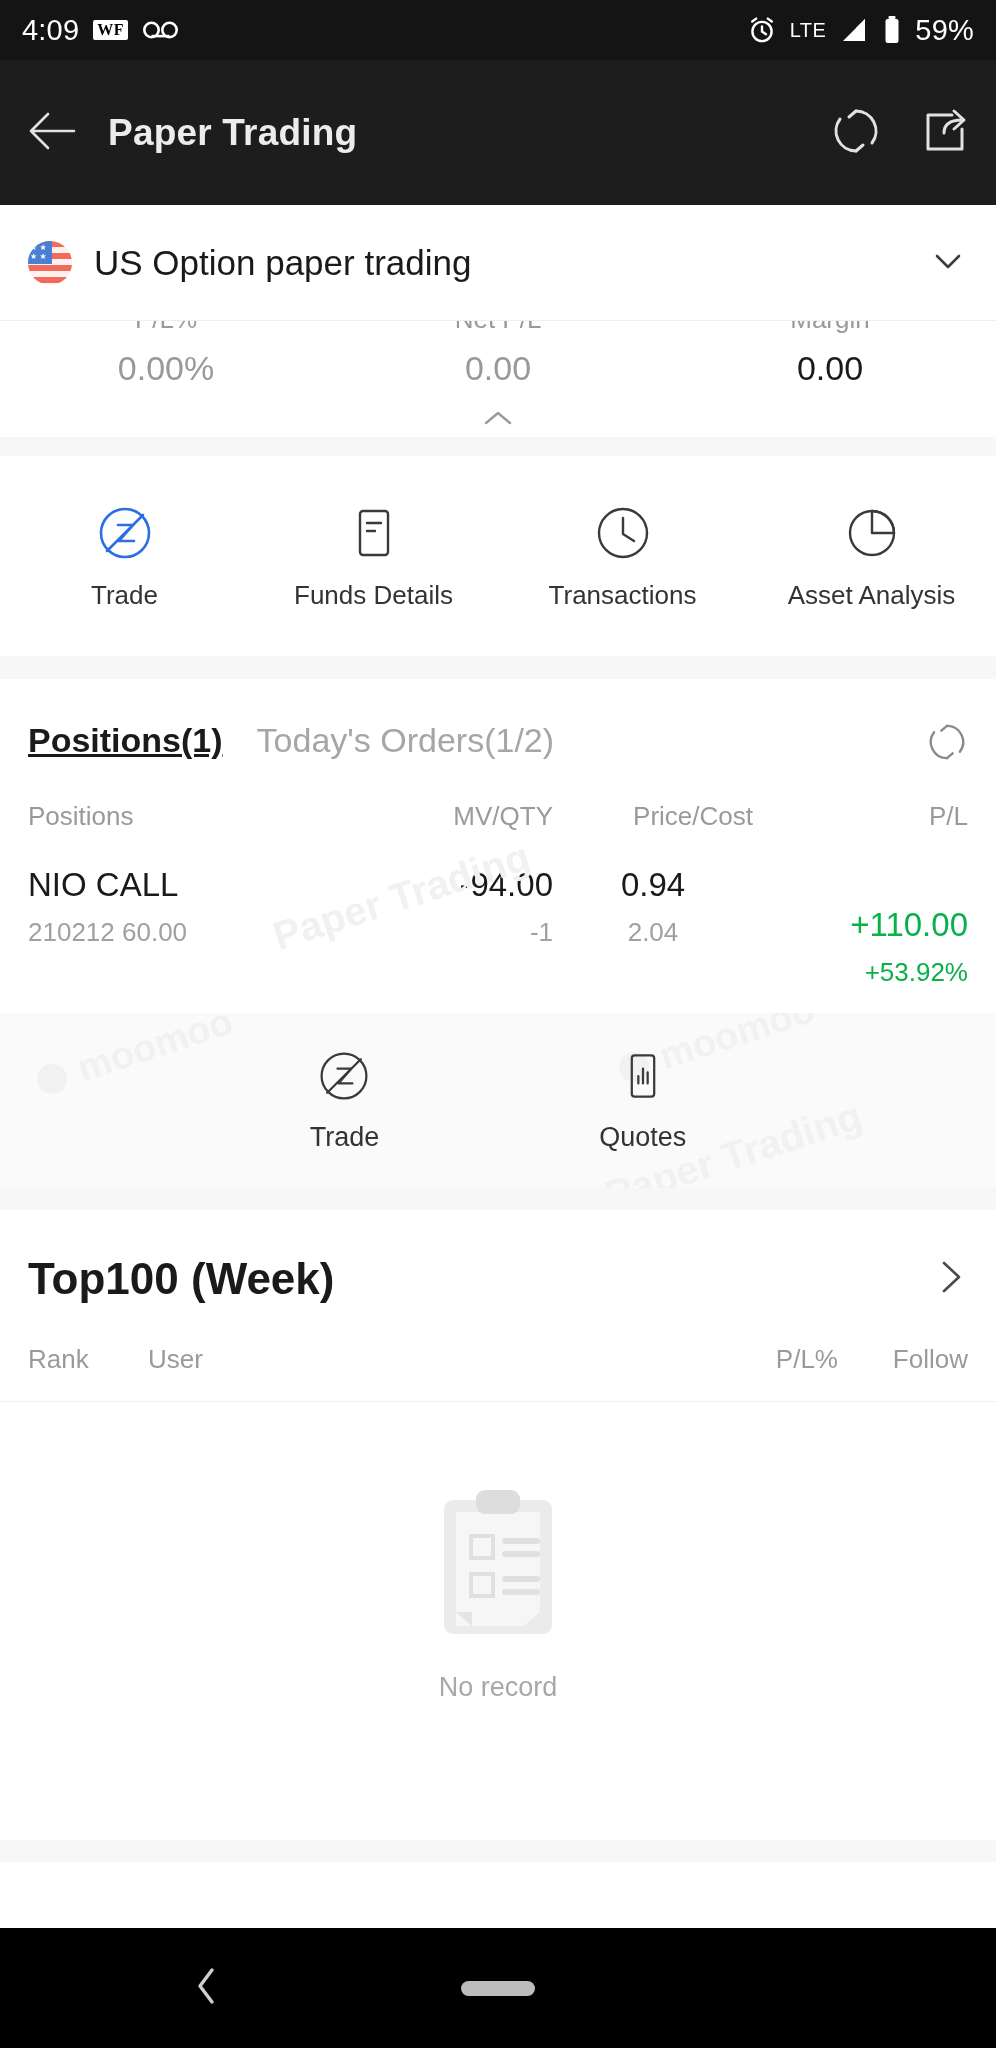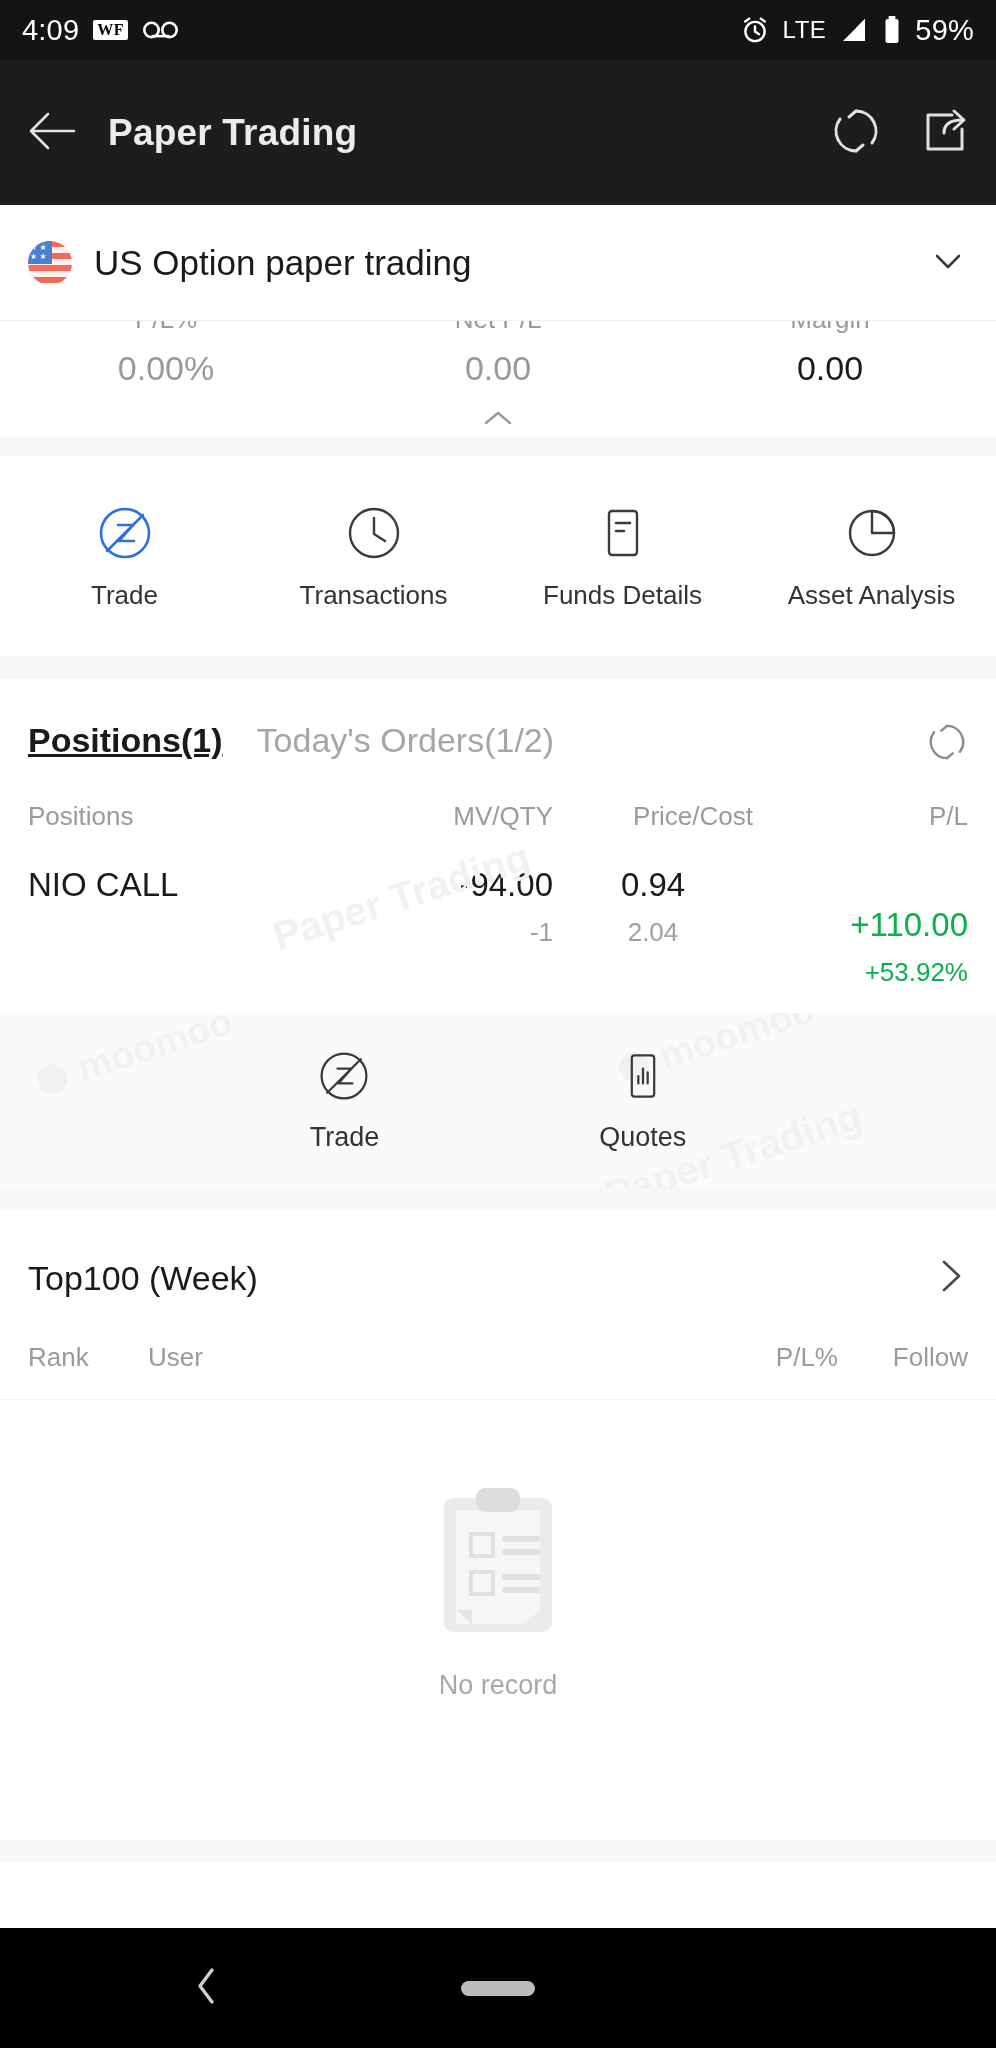--- a/index.html
+++ b/index.html
@@ -21,21 +21,21 @@
   .sb-left { display:flex; align-items:center; gap:14px; }
   .sb-right { margin-left:auto; display:flex; align-items:center; gap:13px; }
   .sb-time { font-size:29px; font-weight:400; }
   .wf-badge {
     background:#fff; color:#000; font-size:16px; font-weight:700;
     padding:1px 4px; border-radius:2px; line-height:1.15;
     font-family:"Liberation Serif", serif; letter-spacing:.5px;
   }
   .sb-ico { display:flex; align-items:center; }
   .sb-pct { font-size:29px; font-weight:500; }
-  .lte { font-size:24px; letter-spacing:.5px; }
+  .lte { font-size:20px; letter-spacing:.5px; }
 
   
   .header {
     height:145px; background:#1d1d1d; color:#e8e8e8;
     display:flex; align-items:center; padding:0 26px;
   }
   .hdr-title {
     font-size:37px; font-weight:600; margin-left:30px; color:#ececec;
     letter-spacing:.2px;
   }
@@ -119,21 +119,21 @@
     background:#fafafa; height:175px; display:flex; align-items:center;
     justify-content:center; gap:220px; position:relative; overflow:hidden;
   }
   .tq-item { text-align:center; position:relative; z-index:2; }
   .tq-item .lbl { font-size:27px; color:#333; margin-top:14px; }
 
   
   .t100-head {
     display:flex; align-items:center; padding:44px 28px 0 28px; background:#fff;
   }
-  .t100-title { font-size:34px; font-weight:400; color:#1a1a1a; }
+  .t100-title { font-size:44px; font-weight:700; color:#1a1a1a; }
   .t100-chev { margin-left:auto; }
   .t100-cols {
     display:flex; padding:40px 28px 26px 28px; font-size:26px; color:#9a9a9a;
     border-bottom:1px solid #f0f0f0; background:#fff;
   }
   .t100-cols .r { width:120px; }
   .t100-cols .u { flex:1; }
   .t100-cols .p { width:180px; text-align:right; }
   .t100-cols .f { width:130px; text-align:right; }
 
@@ -268,34 +268,34 @@
           <circle cx="30" cy="30" r="24" fill="none" stroke="#2b6fe0" stroke-width="2.6"></circle>
           <path d="M12 48 L48 12" stroke="#2b6fe0" stroke-width="2.6" stroke-linecap="round"></path>
           <path d="M23 22 L38 22 L24 38 L39 38" fill="none" stroke="#2b6fe0" stroke-width="2.6" stroke-linecap="round" stroke-linejoin="round"></path>
         </svg>
       </div>
       <div class="lbl">Trade</div>
     </div>
     <div class="action">
       <div class="ico">
         <svg width="60" height="60" viewBox="0 0 60 60">
-          <circle cx="30" cy="30" r="24" fill="none" stroke="#3a3a3a" stroke-width="2.4"></circle>
-          <path d="M30 15 L30 31 L41 38" fill="none" stroke="#3a3a3a" stroke-width="2.4" stroke-linecap="round" stroke-linejoin="round"></path>
-        </svg>
-      </div>
-      <div class="lbl">Transactions</div>
+          <rect x="16" y="8" width="28" height="44" rx="3" fill="none" stroke="#3a3a3a" stroke-width="2.4"></rect>
+          <path d="M23 20 L37 20 M23 28 L31 28" stroke="#3a3a3a" stroke-width="2.4" stroke-linecap="round"></path>
+        </svg>
+      </div>
+      <div class="lbl">Funds Details</div>
     </div>
     <div class="action">
       <div class="ico">
         <svg width="60" height="60" viewBox="0 0 60 60">
-          <rect x="16" y="8" width="28" height="44" rx="3" fill="none" stroke="#3a3a3a" stroke-width="2.4"></rect>
-          <path d="M23 20 L37 20 M23 28 L31 28" stroke="#3a3a3a" stroke-width="2.4" stroke-linecap="round"></path>
-        </svg>
-      </div>
-      <div class="lbl">Funds Details</div>
+          <circle cx="30" cy="30" r="24" fill="none" stroke="#3a3a3a" stroke-width="2.4"></circle>
+          <path d="M30 15 L30 31 L41 38" fill="none" stroke="#3a3a3a" stroke-width="2.4" stroke-linecap="round" stroke-linejoin="round"></path>
+        </svg>
+      </div>
+      <div class="lbl">Transactions</div>
     </div>
     <div class="action">
       <div class="ico">
         <svg width="60" height="60" viewBox="0 0 60 60">
           <circle cx="30" cy="30" r="22" fill="none" stroke="#3a3a3a" stroke-width="2.4"></circle>
           <path d="M30 8 L30 30 L52 30 A22 22 0 0 0 30 8 Z" fill="none" stroke="#3a3a3a" stroke-width="2.4" stroke-linejoin="round"></path>
         </svg>
       </div>
       <div class="lbl">Asset Analysis</div>
     </div>
@@ -319,20 +319,21 @@
     <span class="c1">Positions</span>
     <span class="c2">MV/QTY</span>
     <span class="c3">Price/Cost</span>
     <span class="c4">P/L</span>
   </div>
 
   <div class="pos-row">
     <span class="wm" style="left:268px; top:42px; transform:rotate(-18deg); font-size:40px;">Paper Trading</span>
     <div class="c1">
       <div class="p-main">NIO CALL</div>
+      <div class="p-sub">210212 60.00</div>
     </div>
     <div class="c2">
       <div class="p-main">-94.00</div>
       <div class="p-sub">-1</div>
     </div>
     <div class="c3">
       <div class="p-main">0.94</div>
       <div class="p-sub">2.04</div>
     </div>
     <div class="c4">

